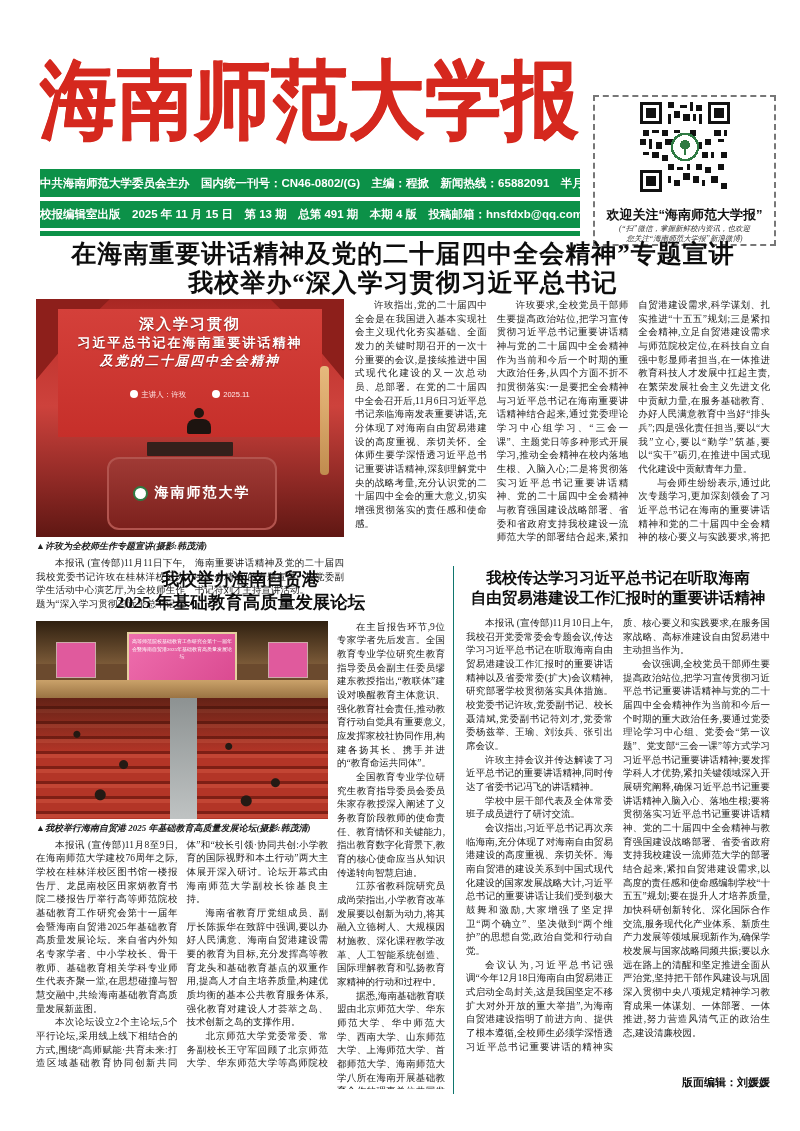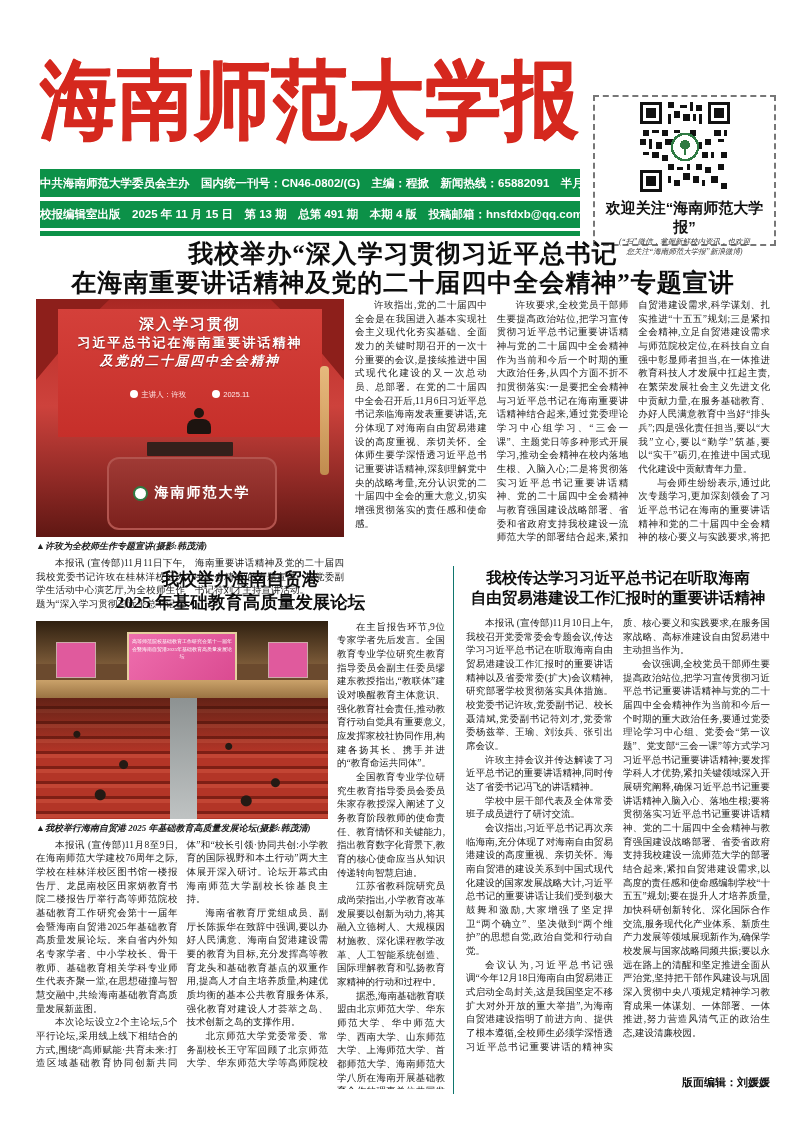--- a/index.html
+++ b/index.html
@@ -15,22 +15,22 @@
   .bar{position:absolute;left:40px;width:540px;background:#0c9148;color:#fff;
     text-align:center;font-family:"Liberation Sans",sans-serif;font-weight:bold;
     white-space:nowrap;overflow:hidden;}
   .bar1{top:169px;height:28px;line-height:28px;font-size:11.5px;}
   .bar2{top:201px;height:27px;line-height:27px;font-size:11.5px;}
   .green-rule{position:absolute;left:40px;top:231px;width:540px;height:5px;background:#0c9148;}
 
   .qr-box{position:absolute;left:593px;top:95px;width:183px;height:151px;
     border:2px dashed #777;box-sizing:border-box;text-align:center;padding-top:5px;background:#fff;}
   .qr-svg{width:90px;height:90px;display:inline-block;}
-  .qr-caption{font-family:"Liberation Sans",sans-serif;font-size:15px;font-weight:bold;
-    margin-top:3px;color:#111;}
+  .qr-caption{font-family:"Liberation Sans",sans-serif;font-size:13px;font-weight:bold;
+    margin-top:10px;color:#111;}
   .qr-note{font-size:7.5px;font-style:italic;color:#333;line-height:1.35;}
 
   
   .lead-headline{position:absolute;left:36px;top:239px;width:734px;text-align:center;
     font-weight:bold;font-size:25px;line-height:1.16;letter-spacing:1px;color:#0d0d0d;}
   .lead-body{position:absolute;left:36px;top:299px;width:734px;height:260px;display:flex;gap:11px;}
   .lead-left{width:308px;flex:none;}
   .caption{font-size:9px;font-weight:bold;font-style:italic;color:#222;margin:3px 0 4px;}
   .coltext{font-size:9.5px;line-height:1.44;text-align:justify;overflow:hidden;}
   .para{margin:0;text-indent:2em;}
@@ -185,22 +185,22 @@
     <div class="qr-caption">欢迎关注“海南师范大学报”</div>
     <div class="qr-note">(“扫”微信，掌握新鲜校内资讯，也欢迎</div>
     <div class="qr-note">您关注“海南师范大学报”新浪微博)</div>
   </div>
 
   <div class="bar bar1">中共海南师范大学委员会主办　国内统一刊号：CN46-0802/(G)　主编：程掀　新闻热线：65882091　半月报</div>
   <div class="bar bar2">校报编辑室出版　2025 年 11 月 15 日　第 13 期　总第 491 期　本期 4 版　投稿邮箱：hnsfdxb@qq.com</div>
   <div class="green-rule"></div>
 
   <div class="lead-headline">
+    <div>在海南重要讲话精神及党的二十届四中全会精神”专题宣讲</div>
     <div>我校举办“深入学习贯彻习近平总书记</div>
-    <div>在海南重要讲话精神及党的二十届四中全会精神”专题宣讲</div>
   </div>
 
   <div class="lead-body">
     <div class="lead-left">
       <div class="photo1">
         <div class="p1-flag l"></div>
         <div class="p1-flag r"></div>
         <div class="p1-screen">
           <div class="p1-line p1-line1">深入学习贯彻</div>
           <div class="p1-line p1-line2">习近平总书记在海南重要讲话精神</div>

